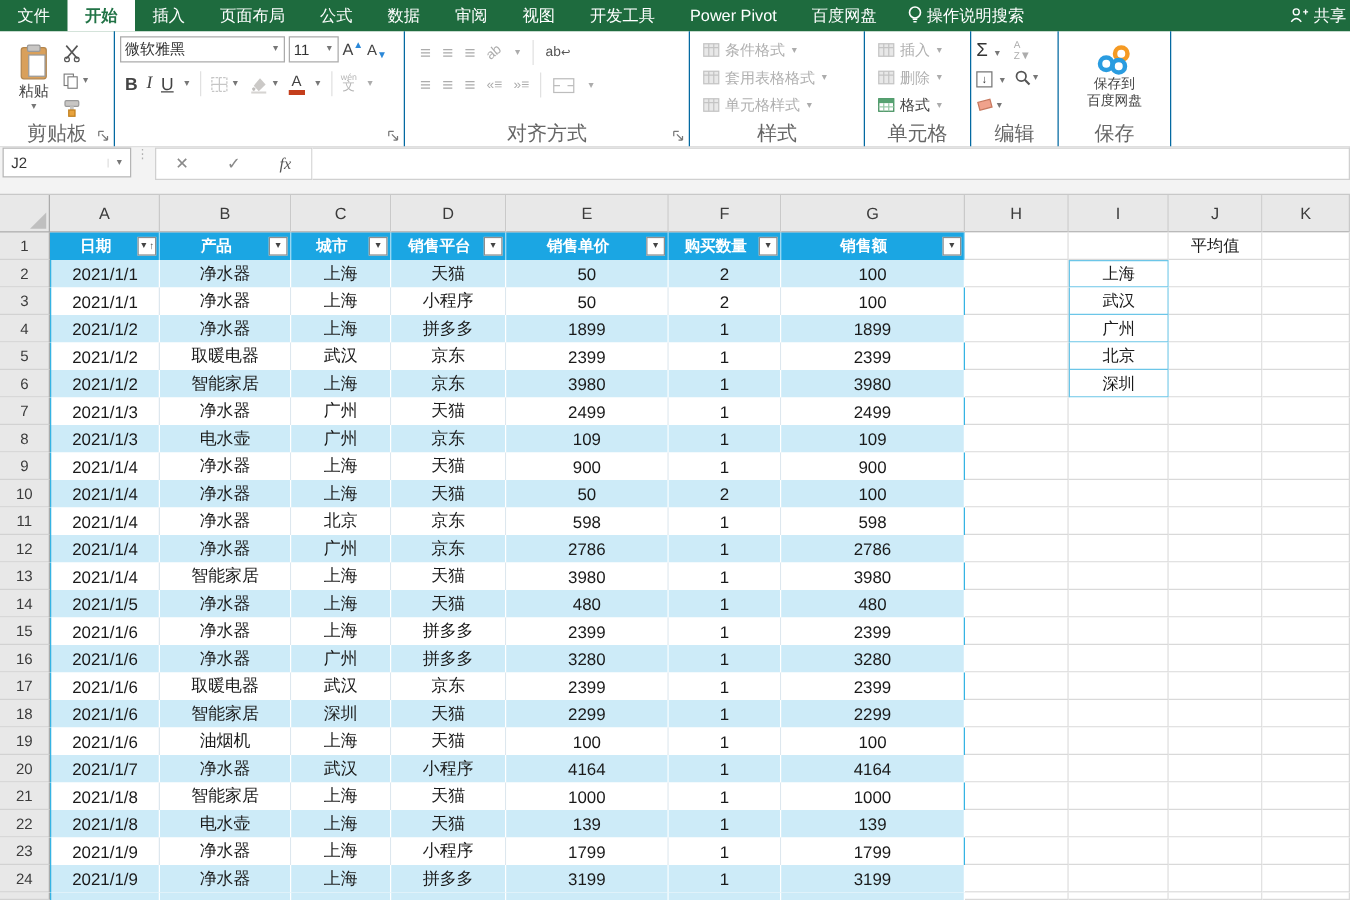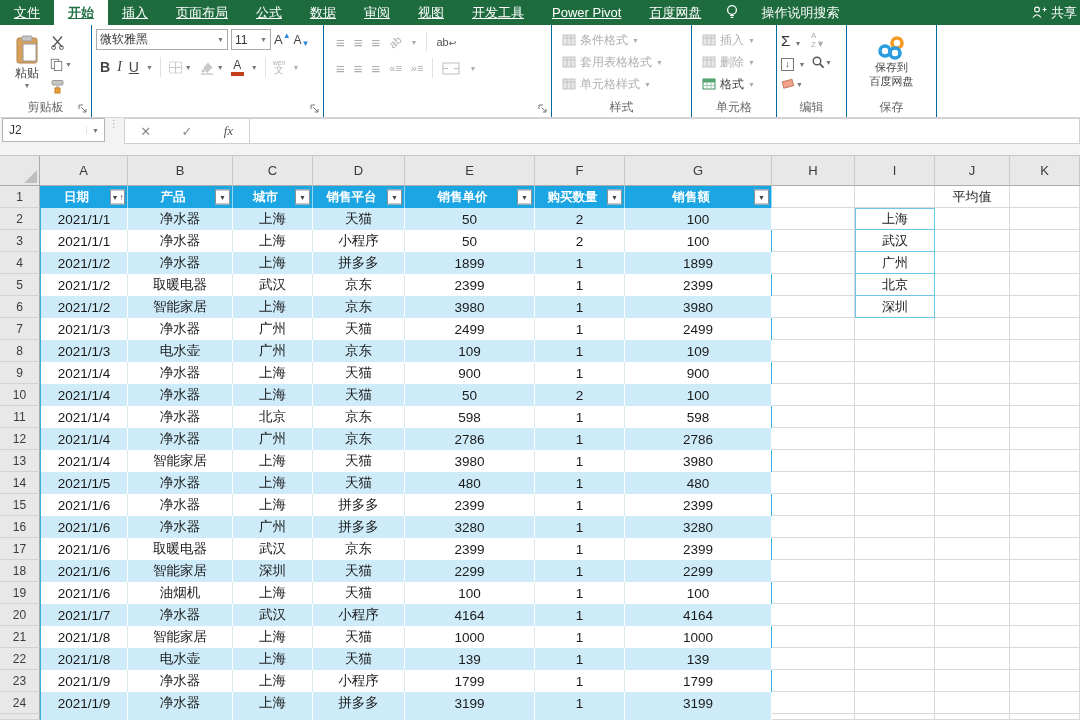--- a/index.html
+++ b/index.html
@@ -2,31 +2,31 @@
 <html><head>
 <meta charset="utf-8">
 <style>
   * { margin:0; padding:0; box-sizing:border-box; }
   html,body { width:1080px; height:720px; overflow:hidden;
     font-family:"Liberation Sans","DejaVu Sans",sans-serif; background:#fff; }
 
   
   .tabbar { height:25px; background:#1E6B3E; display:flex; align-items:stretch; color:#fff;
     font-size:13px; position:relative; }
-  .tab { padding:0 14px; display:flex; align-items:center; cursor:default; white-space:nowrap;text-decoration:underline; }
+  .tab { padding:0 14px; display:flex; align-items:center; cursor:default; white-space:nowrap; }
   .tab.active { background:#fff; color:#217346; font-weight:bold; }
-  .tellme { display:flex; align-items:center; gap:22px; padding:0 10px; }
+  .tellme { display:flex; align-items:center; gap:2px; padding:0 10px; }
   .share { position:absolute; right:0; top:0; height:25px; display:flex; align-items:center; gap:4px;
     padding-right:0; width:48px; overflow:hidden; }
 
   
   .ribbon { height:93px; background:#fff; border-bottom:1px solid #D5D5D5; display:flex; }
   .rgroup { position:relative; border-right:1px solid #0369a1; display:flex; flex-direction:column; }
   .rg-body { flex:1; padding:4px 4px 0 4px; }
-  .rg-label { height:17px; text-align:center; font-size:12px; color:#666; line-height:15px; }
+  .rg-label { height:17px; text-align:center; font-size:16px; color:#666; line-height:15px; }
   .launcher { position:absolute; right:2px; bottom:2px; width:12px; height:12px; }
   .btn { display:flex; align-items:center; cursor:default; }
   .caret { font-size:7px; color:#777; line-height:1; }
   .gray { color:#ACACAC; }
   .combo { background:#fff; border:1px solid #ABABAB; font-size:12px; color:#333;
     display:flex; align-items:center; height:21px; padding:0 3px; }
   .combo .caret { margin-left:auto; }
   .bigbtn { display:flex; flex-direction:column; align-items:center; justify-content:center; font-size:12px; color:#444; }
 
   .g-clip { width:92px; }
@@ -246,20 +246,21 @@
         <span style="font-size:11px">«≡</span>
         <span style="font-size:11px">»≡</span>
         <span class="vdiv"></span>
         <svg width="18" height="13" viewBox="0 0 18 13">
           <rect x="1" y="1" width="16" height="11" fill="none" stroke="#BDBDBD"></rect>
           <path d="M1 6.5 h5 M17 6.5 h-5" stroke="#BDBDBD"></path>
         </svg>
         <span class="caret gray">▼</span>
       </div>
     </div>
+    <div class="rg-label">对齐方式</div>
     <svg class="launcher" viewBox="0 0 12 12">
       <path d="M2 2 h4 M2 2 v4" stroke="#777" fill="none"></path>
         <path d="M4.5 4.5 l4.5 4.5 M9 9 v-3.2 M9 9 h-3.2" stroke="#777" fill="none"></path>
     </svg>
   </div>
 
 
   <div class="rgroup g-styles">
     <div class="rg-body">
         <div class="stylerow">

